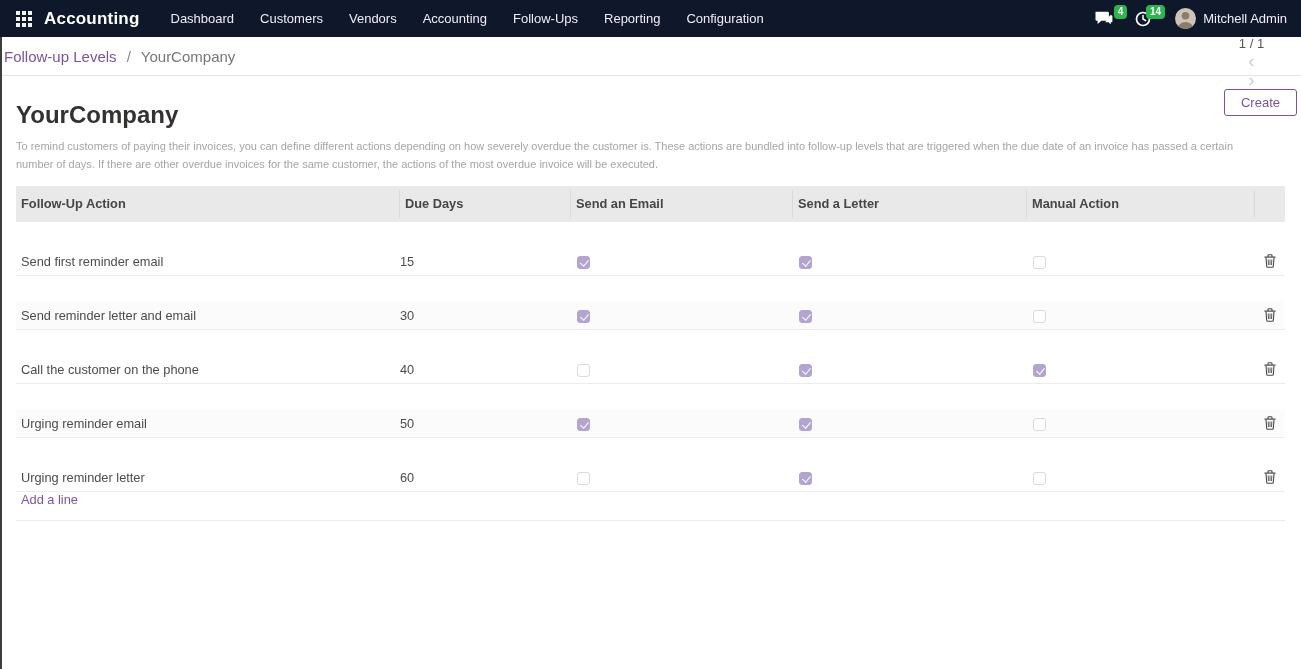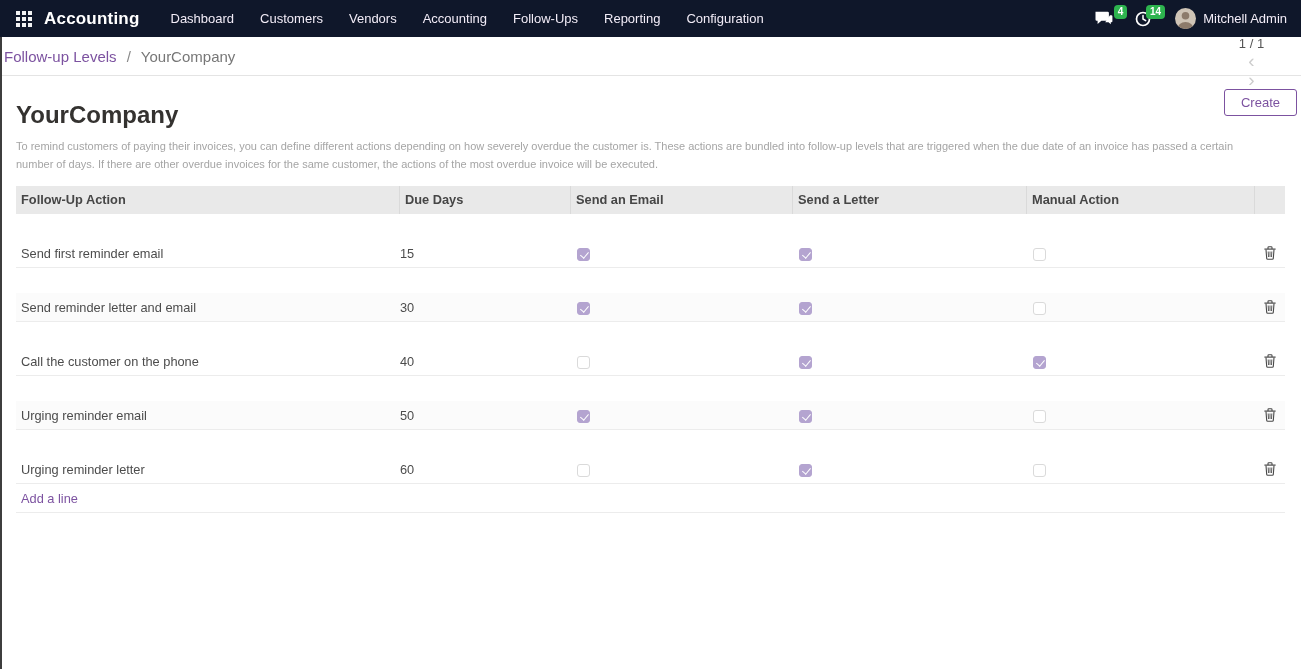--- a/index.html
+++ b/index.html
@@ -42,35 +42,35 @@
 
   
   .left-edge { position: absolute; left: 0; top: 37px; bottom: 0; width: 2px; background: #3d3d3d; z-index: 5; }
   .sheet { padding: 0 16px; }
   .page-title { font-size: 24px; font-weight: 700; color: #343230; margin: 25px 0 9px; }
   .description { font-size: 11px; color: #a5a5a5; line-height: 1.6; max-width: 1256px; margin-bottom: 13px; }
 
   
   .fu-table { width: 1269px; font-size: 12.8px; color: #4c4c4c; }
   .t-header, .t-row { display: grid; grid-template-columns: 384px 171px 222px 234px 228px 30px; align-items: center; }
-  .t-header { background: #e9e9e9; height: 28px; font-weight: 700; color: #464646; }
+  .t-header { background: #e9e9e9; height: 36px; font-weight: 700; color: #464646; }
   .t-header > div { padding: 0 5px; height: 28px; line-height: 28px; border-right: 1px solid #dadada; overflow: hidden; white-space: nowrap; }
   .t-header > div:last-child { border-right: none; }
   .t-row { height: 29px; border-bottom: 1px solid #ececec; background: #fff; margin-top: 25px; }
   .t-row:nth-child(even) { background: #fbfbfb; }
   .cell-action { padding-left: 5px; overflow: hidden; white-space: nowrap; }
   .cell-days { text-align: left; padding-right: 5px; }
   .cell-check { padding-left: 6px; }
   .checkbox { width: 13px; height: 13px; border: 1px solid #dadada; border-radius: 3px;
     background: #fff; display: inline-block; position: relative; vertical-align: middle; cursor: default; }
   .checkbox.checked { background: #b4a4d0; border-color: #b4a4d0; }
   .checkbox.checked::after { content: ""; position: absolute; left: 4px; top: 1.5px; width: 3.5px;
     height: 7px; border: solid #fff; border-width: 0 1.6px 1.6px 0; transform: rotate(40deg); }
   .cell-trash { display: flex; justify-content: center; cursor: pointer; }
-  .add-line-row { height: 29px; display: flex; align-items: center; border-bottom: 1px solid #ececec; }
+  .add-line-row { height: 29px; display: flex; border-bottom: 1px solid #ececec; }
   .add-line { color: #7c52a0; padding-left: 5px; cursor: pointer; }
 </style>
 </head>
 <body>
 
 <div class="navbar">
   <div class="apps-btn">
     <span class="grid-icon">
       <i></i>
         <i></i>

